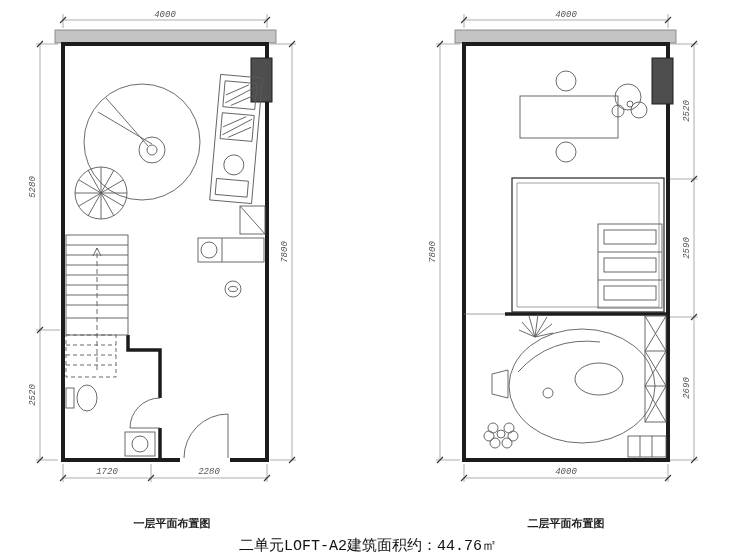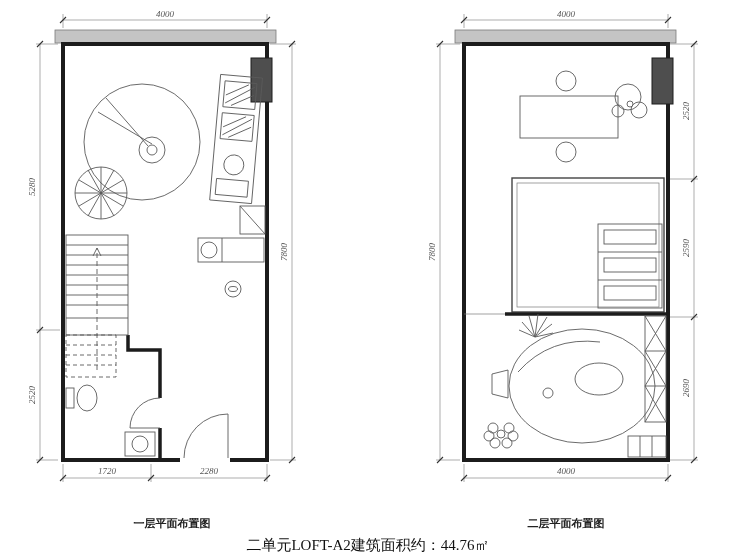--- a/index.html
+++ b/index.html
@@ -1,17 +1,17 @@
 <!DOCTYPE html>
 <html><head>
 <meta charset="utf-8">
 <style>
   html,body{margin:0;padding:0;background:#ffffff;}
   .canvas{position:relative;width:740px;height:556px;background:#ffffff;overflow:hidden;
-          font-family:Liberation Serif, serif;}
+          font-family:Liberation Mono, monospace;}
   svg{display:block;}
   .slab{fill:#c4c4c4;stroke:#7a7a7a;stroke-width:.8;}
   .wall{fill:#ffffff;stroke:#1c1c1c;stroke-width:4;}
   .iwall{fill:none;stroke:#1c1c1c;stroke-width:3.5;}
   .shaft{fill:#4e4e4e;stroke:#1c1c1c;stroke-width:1;}
   .gapfill{fill:#ffffff;stroke:none;}
   .furn,.furn *{fill:none;stroke:#5a5a5a;stroke-width:.9;}
   .thin2{fill:none;stroke:#444;stroke-width:1.4;}
   .thinner{fill:none;stroke:#7a7a7a;stroke-width:.7;}
   .dim{fill:none;stroke:#8a8a8a;stroke-width:.7;}

